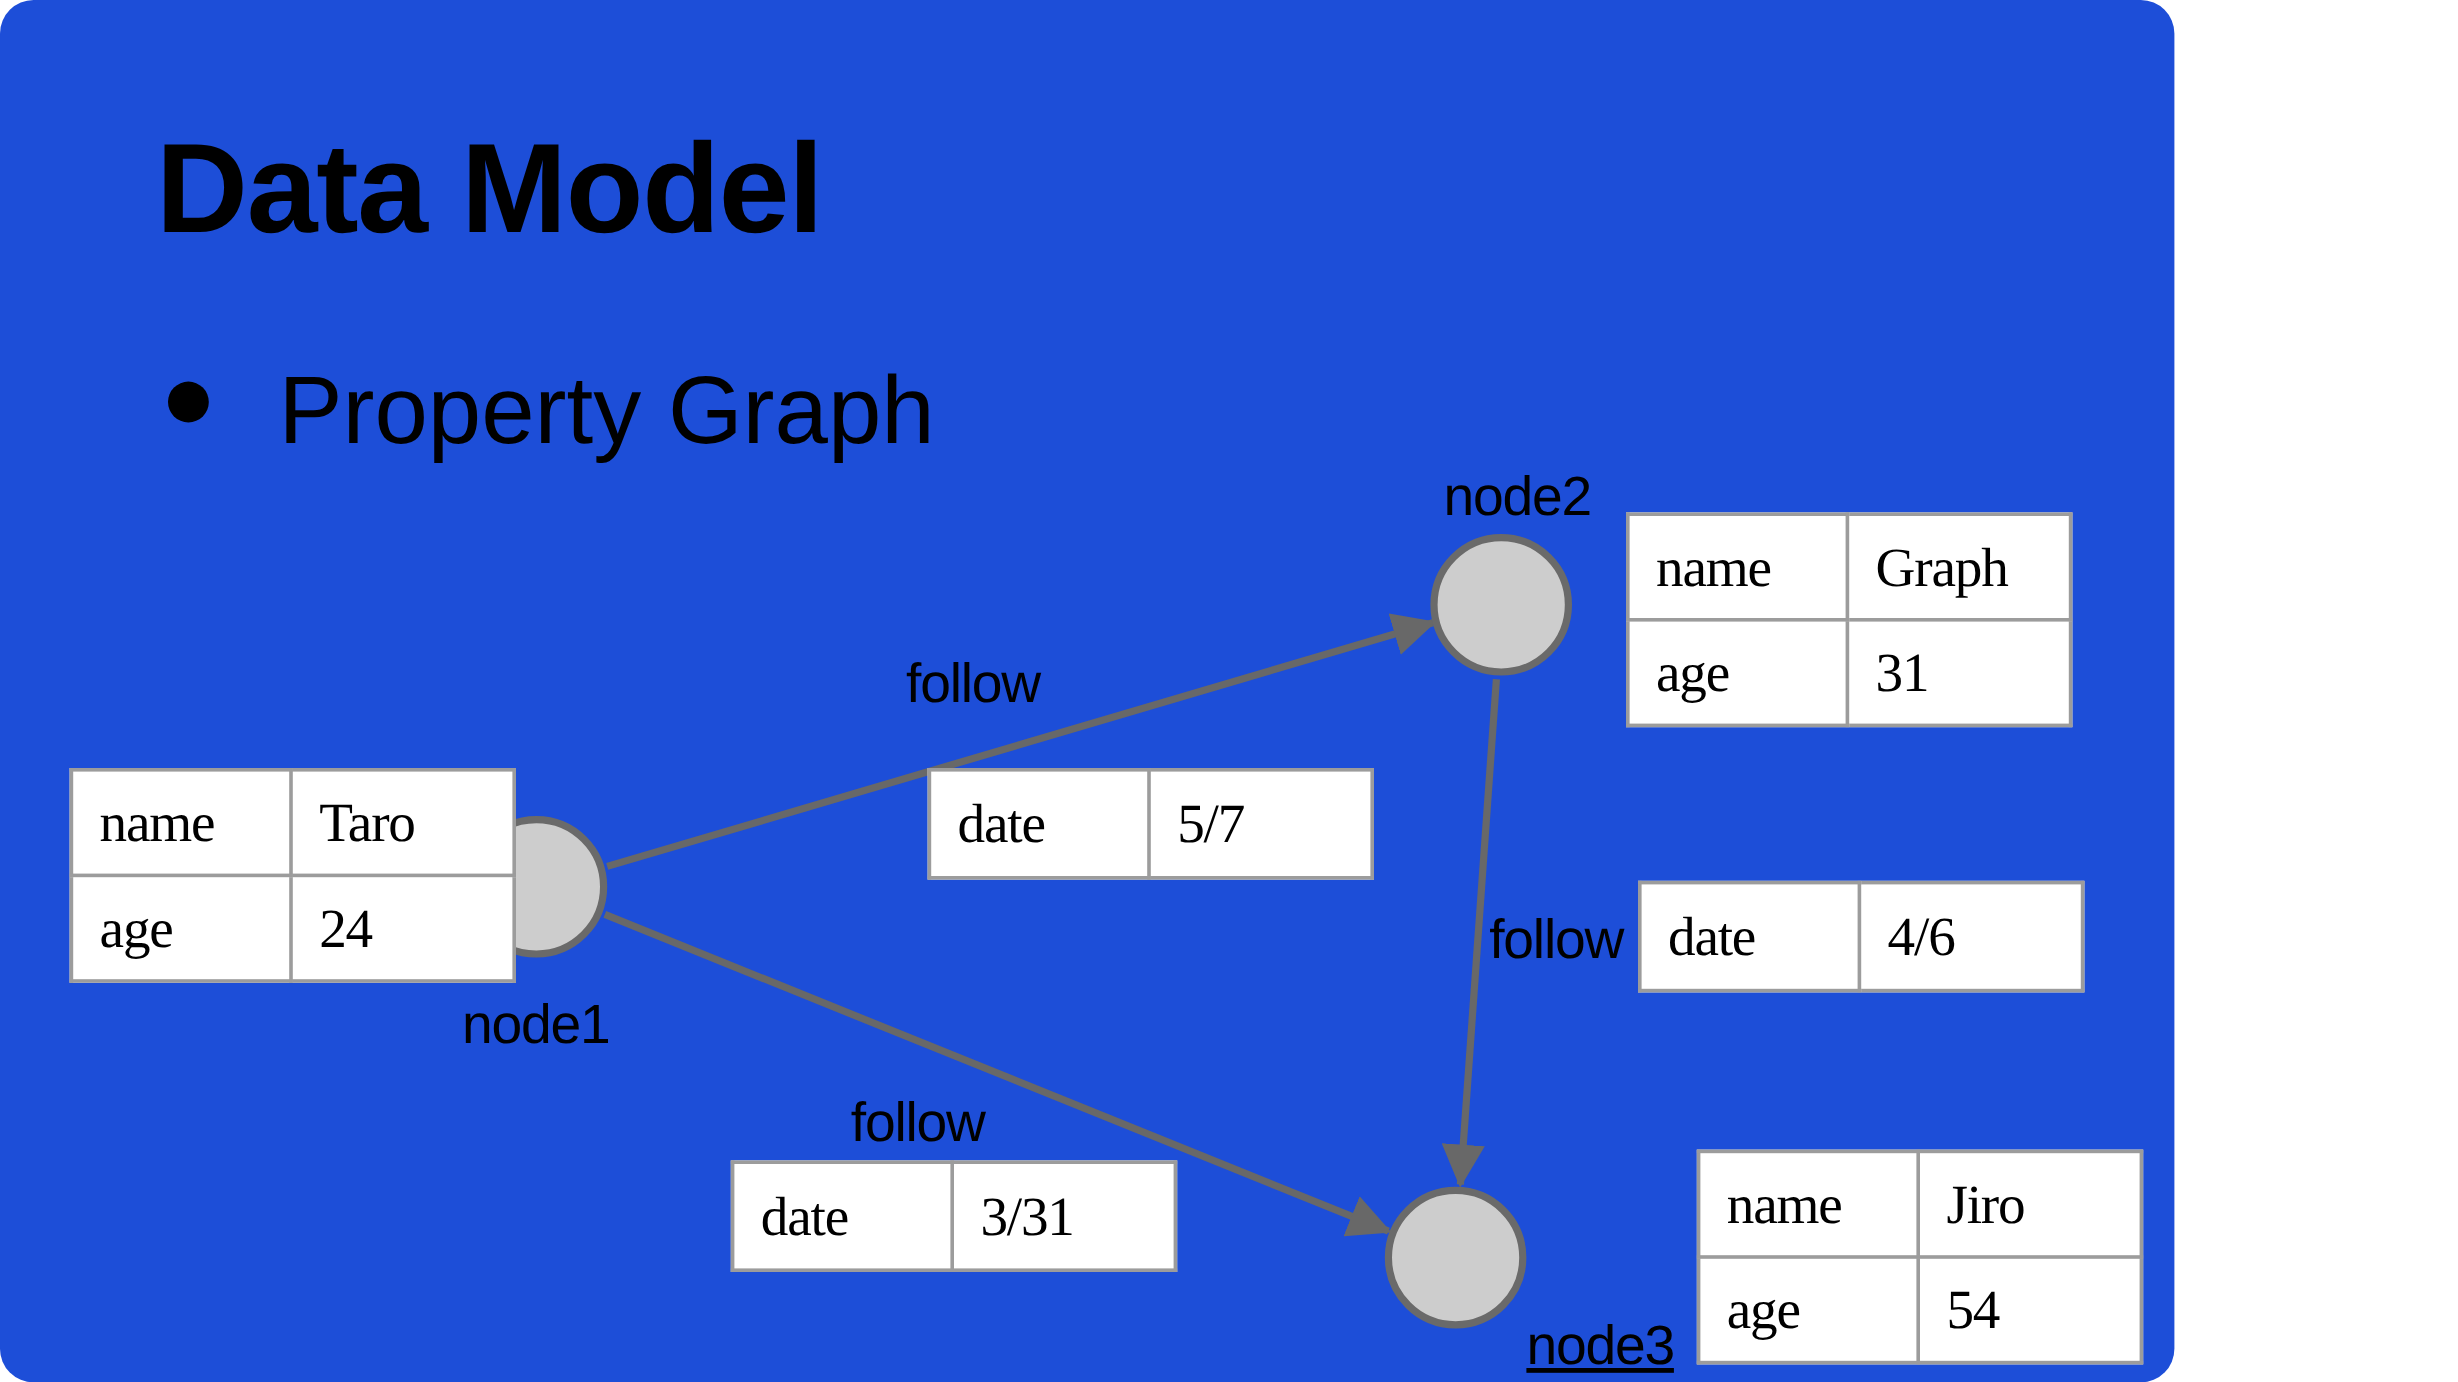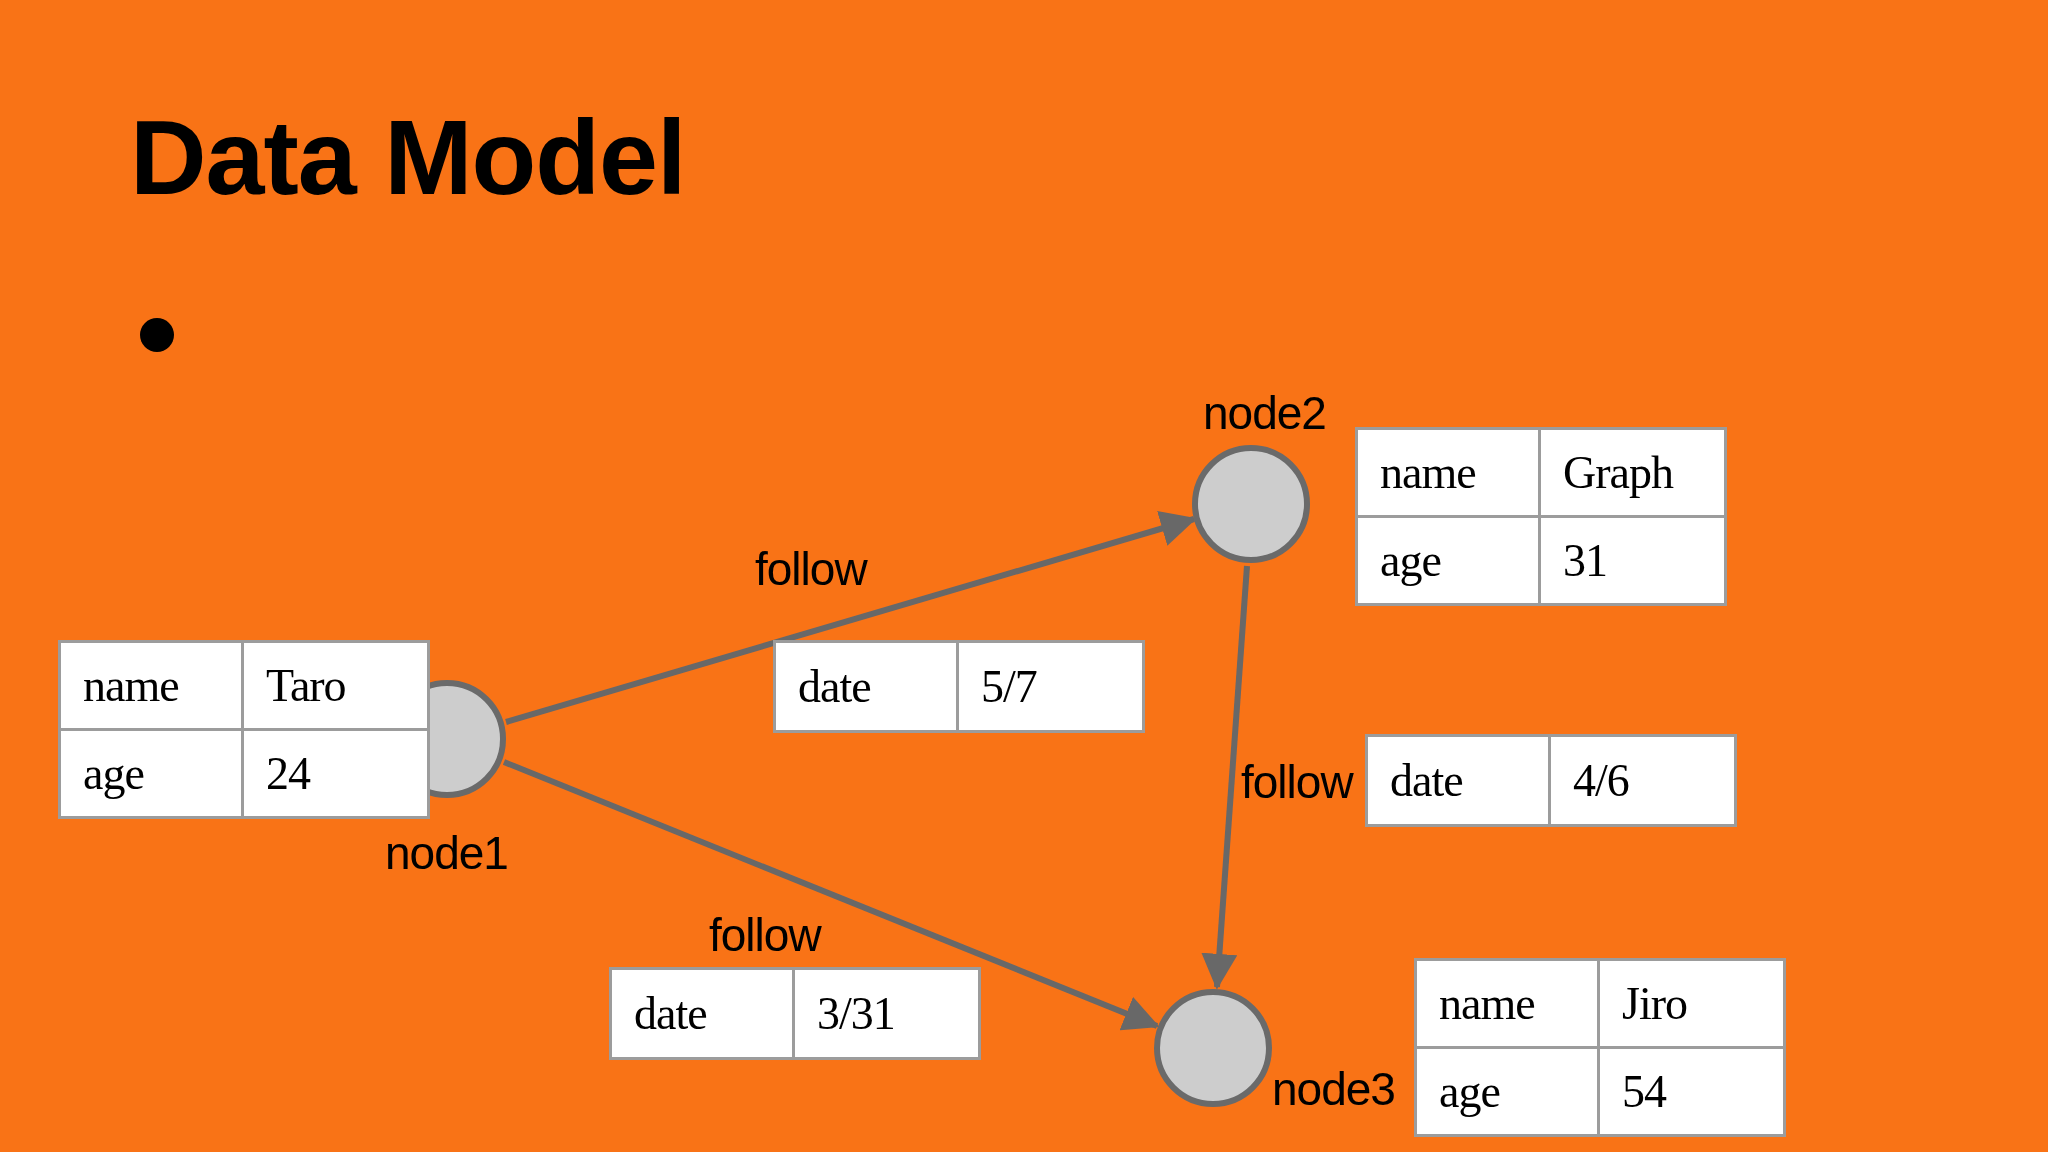--- a/index.html
+++ b/index.html
@@ -1,18 +1,18 @@
 <!DOCTYPE html>
 <html style="--text: #000000; --node-fill: #cdcdcd; --node-stroke: #6a6a6a; --edge: #686868; --table-border: #9c9c9c;"><head>
 <meta charset="utf-8">
 <style>
   html,body{margin:0;padding:0;background:#ffffff;}
   .slide{
-    position:relative;width:2048px;height:1152px;background:#f97316;overflow:hidden;
-    font-family:"Liberation Sans", sans-serif;color:var(--text,#000);
+    position:relative;width:1812px;height:1152px;background:#1d4ed8;overflow:hidden;
+    font-family:"Liberation Sans", sans-serif;color:var(--text,#000);border-radius:28px;
   }
   .abs{position:absolute;}
   .title{
     left:130px;top:104px;font-size:106px;font-weight:700;line-height:1;
     letter-spacing:-1px;white-space:nowrap;
   }
   .bullet-row{left:140px;top:302px;display:flex;align-items:flex-start;}
   .bullet-dot{
     width:34px;height:34px;border-radius:50%;background:var(--text,#000);
     margin-top:16px;flex:0 0 auto;
@@ -41,39 +41,40 @@
 </style>
 </head>
 <body>
 
 <div class="slide">
 
   <div class="abs title">Data Model</div>
 
   <div class="abs bullet-row">
     <div class="bullet-dot"></div>
+    <div class="bullet-text">Property Graph</div>
   </div>
 
   <svg class="abs graph" viewBox="0 0 2048 1152" xmlns="http://www.w3.org/2000/svg">
     <defs>
       <marker id="arrow" viewBox="0 0 10 10" refX="9.2" refY="5" markerWidth="6" markerHeight="6" orient="auto-start-reverse">
         <path d="M 0 0 L 10 5 L 0 10 z" class="arrowhead"></path>
       </marker>
     </defs>
     <line class="edge-line" x1="506" y1="722" x2="1194" y2="519" marker-end="url(#arrow)"></line>
     <line class="edge-line" x1="1247" y1="566" x2="1217" y2="987" marker-end="url(#arrow)"></line>
     <line class="edge-line" x1="504" y1="762" x2="1157" y2="1026" marker-end="url(#arrow)"></line>
     <circle class="node-circle" cx="447" cy="739" r="56"></circle>
     <circle class="node-circle" cx="1251" cy="504" r="56"></circle>
     <circle class="node-circle" cx="1213" cy="1048" r="56"></circle>
   </svg>
 
   <div class="abs dlabel" style="left:1203px;top:390px;">node2</div>
   <div class="abs dlabel" style="left:385px;top:830px;">node1</div>
-  <div class="abs dlabel" style="left:1272px;top:1066px;">node3</div>
+  <div class="abs dlabel" style="left:1272px;top:1098px;text-decoration:underline;">node3</div>
 
   <div class="abs dlabel" style="left:755px;top:546px;">follow</div>
   <div class="abs dlabel" style="left:1241px;top:759px;">follow</div>
   <div class="abs dlabel" style="left:709px;top:912px;">follow</div>
 
   <table class="abs prop-table" style="left:58px;top:640px;">
     <tbody>
       <tr class="cell-h">
         <td class="w-key">name</td>
         <td class="w-val">Taro</td>

